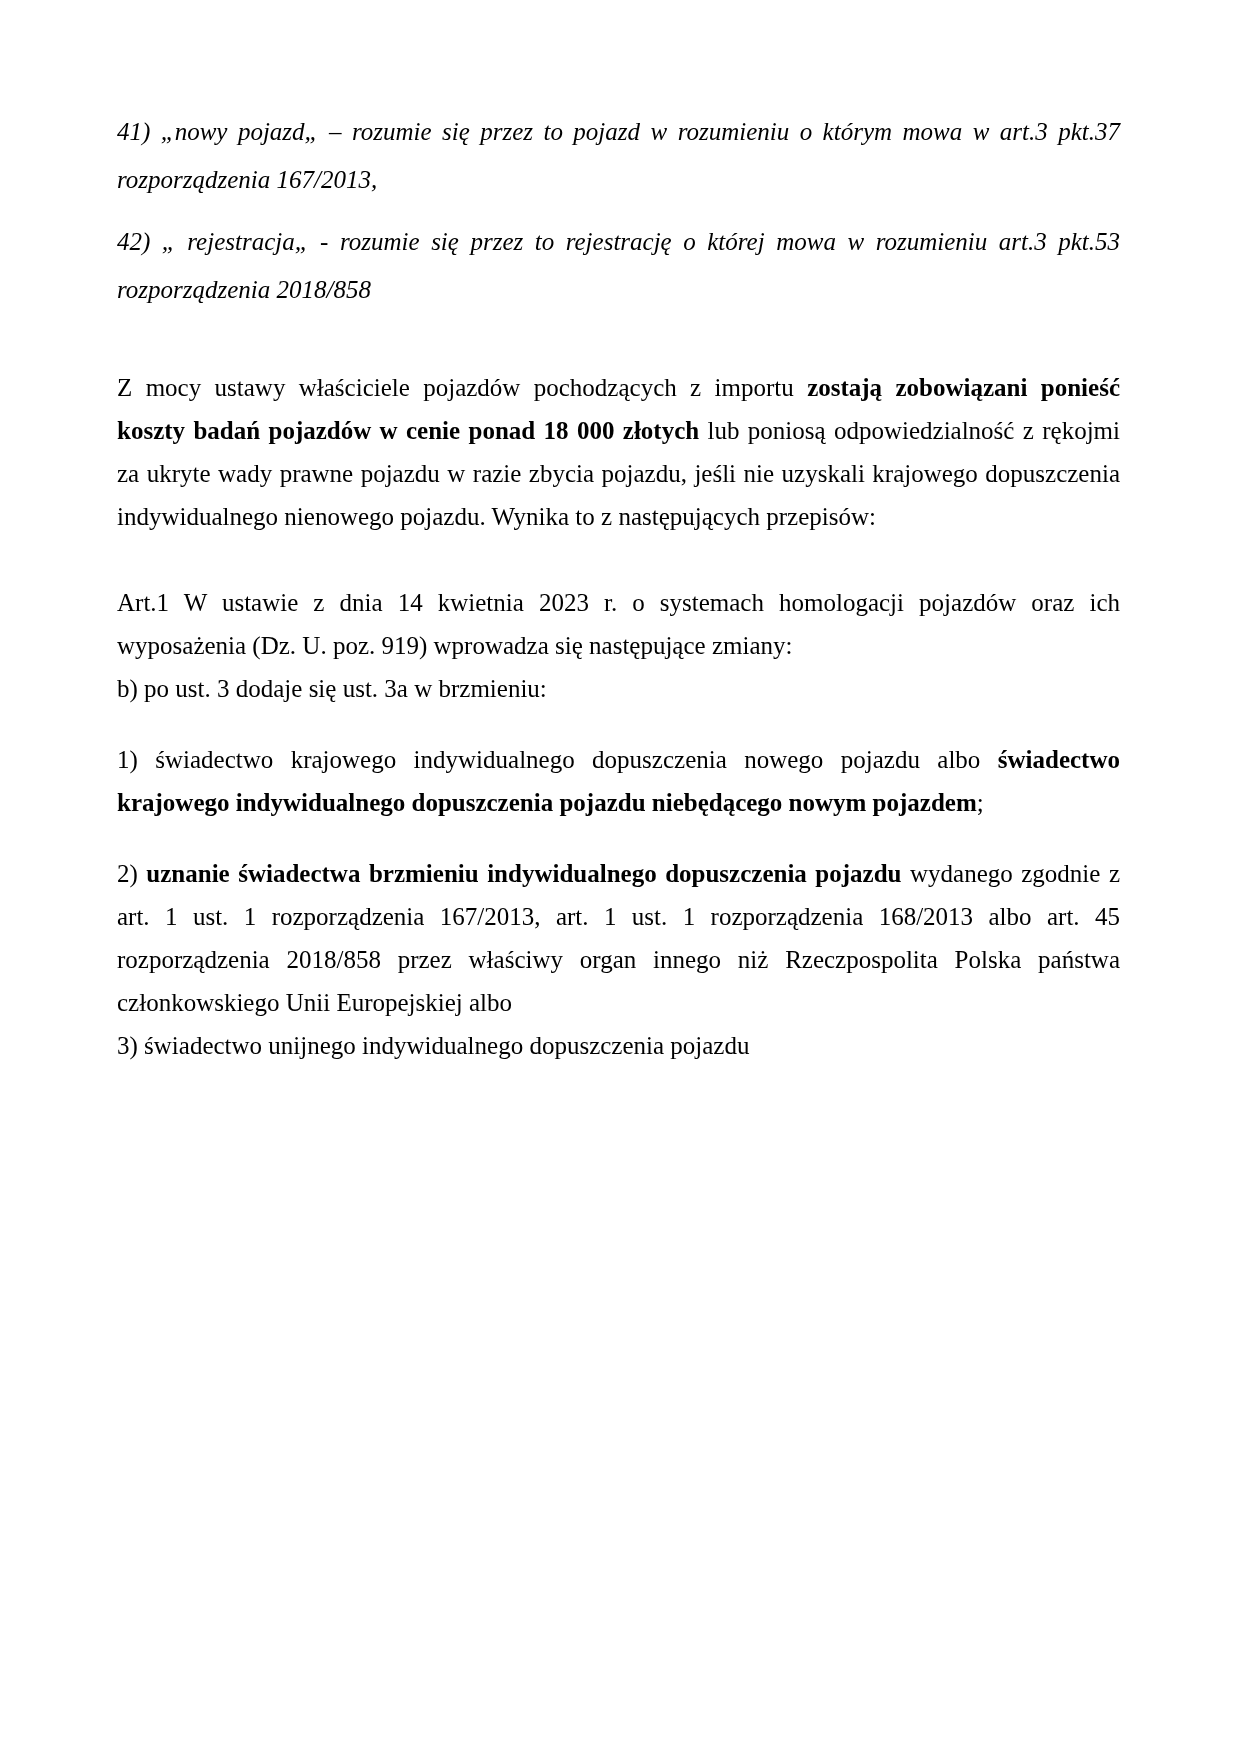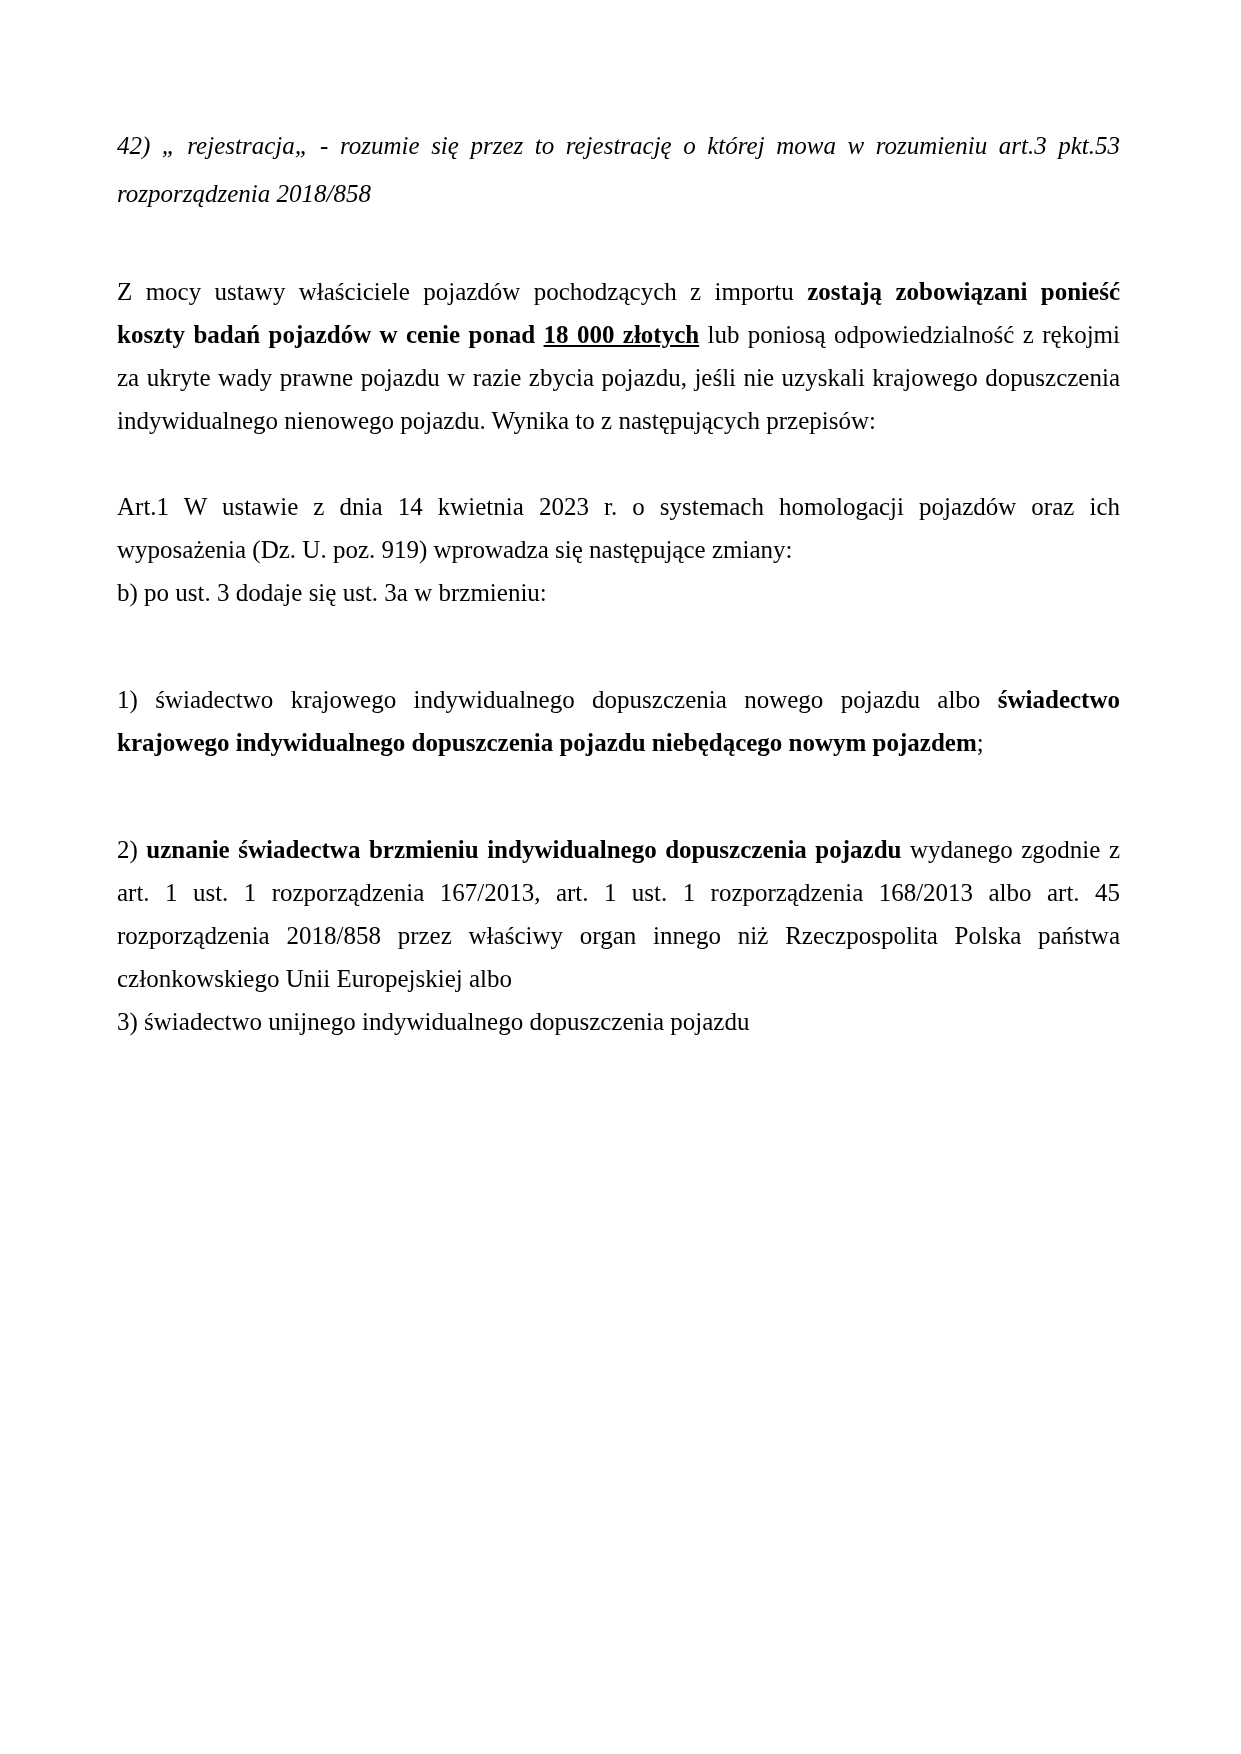--- a/index.html
+++ b/index.html
@@ -23,33 +23,34 @@
   }
   p {
     margin: 0;
     text-align: justify;
   }
   .italic-block {
     font-style: italic;
     line-height: 48px;
   }
   .b { font-weight: bold; }
-  .u { text-decoration: underline; }
+  .u { }
   .mt-def2    { margin-top: 14px;  }
   .mt-heading { margin-top: 174px; }
   .mt-zmocy   { margin-top: 52px;  }
   .mt-art     { margin-top: 43px;  }
-  .mt-blank   { margin-top: 64px;  }
+  .mt-blank   { margin-top: 28px;  }
   .mt-item3   {  }
 </style>
 </head>
 <body>
 
 <div class="page">
 
+  <p class="italic-block"><span>41) „nowy pojazd„ – rozumie się przez to pojazd w rozumieniu o którym mowa w art.3 pkt.37 rozporządzenia 167/2013,</span></p>
 
   <p class="italic-block mt-def2"><span>42) „ rejestracja„ - rozumie się przez to rejestrację o której mowa w rozumieniu art.3 pkt.53 rozporządzenia 2018/858</span></p>
 
 
   <p class="mt-zmocy"><span>Z mocy ustawy właściciele pojazdów pochodzących z importu </span><span class="b">zostają zobowiązani ponieść koszty badań pojazdów w cenie ponad </span><span class="b u">18 000 złotych</span><span> lub poniosą odpowiedzialność z rękojmi za ukryte wady prawne pojazdu w razie zbycia pojazdu, jeśli nie uzyskali krajowego dopuszczenia indywidualnego nienowego pojazdu. Wynika to z następujących przepisów:</span></p>
 
   <p class="mt-art"><span>Art.1 W ustawie z dnia 14 kwietnia 2023 r. o systemach homologacji pojazdów oraz ich wyposażenia (Dz. U. poz. 919) wprowadza się następujące zmiany:</span></p>
 
 
   <p><span>b) po ust. 3 dodaje się ust. 3a w brzmieniu:</span></p>

